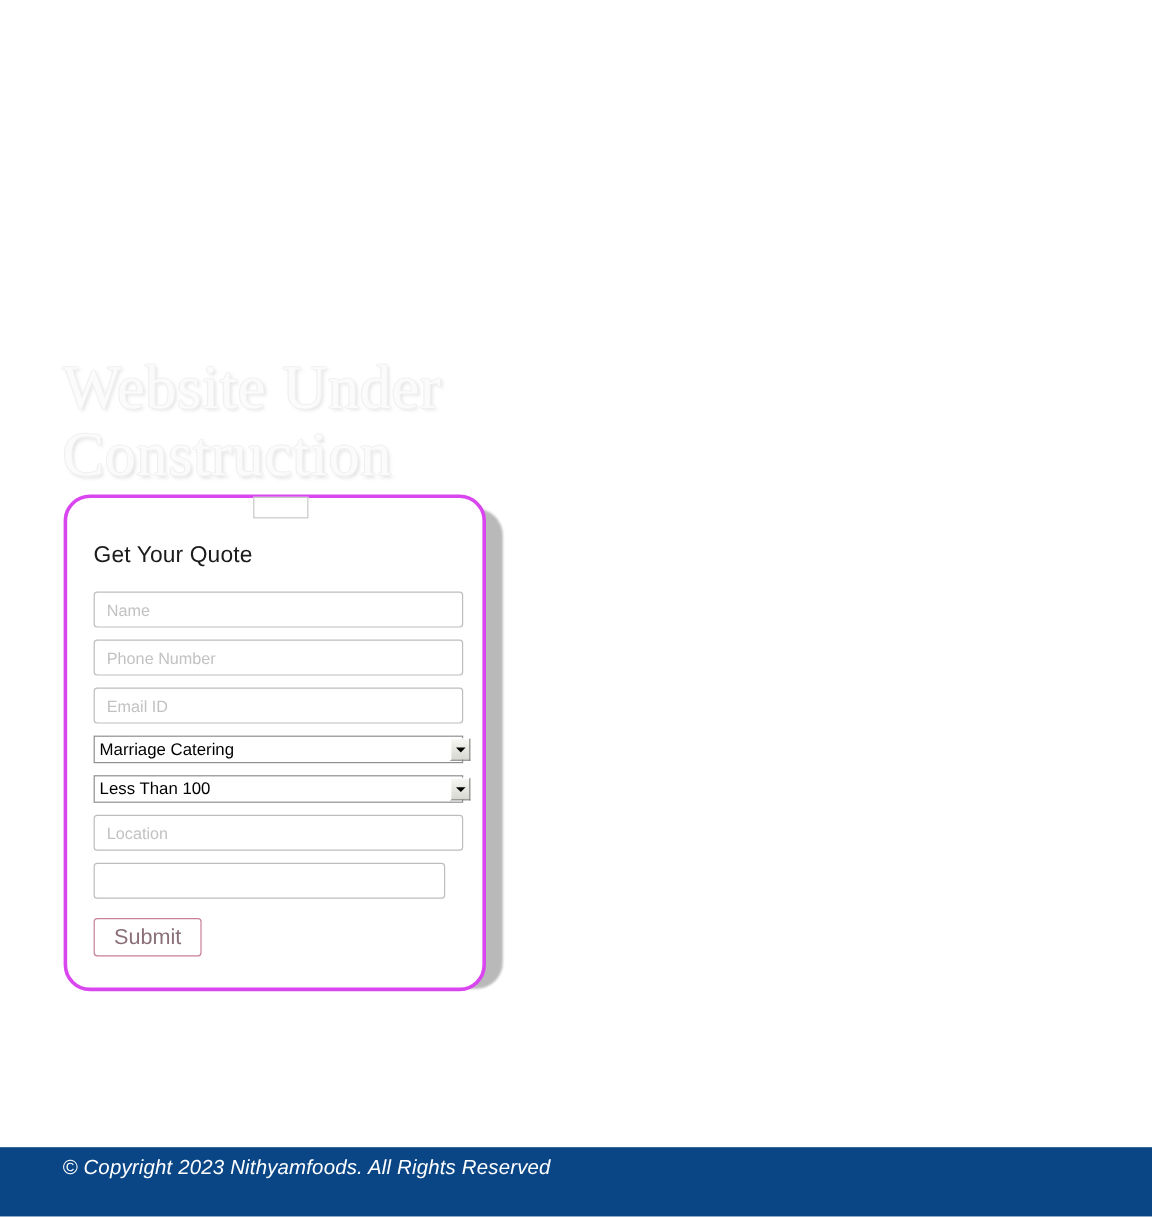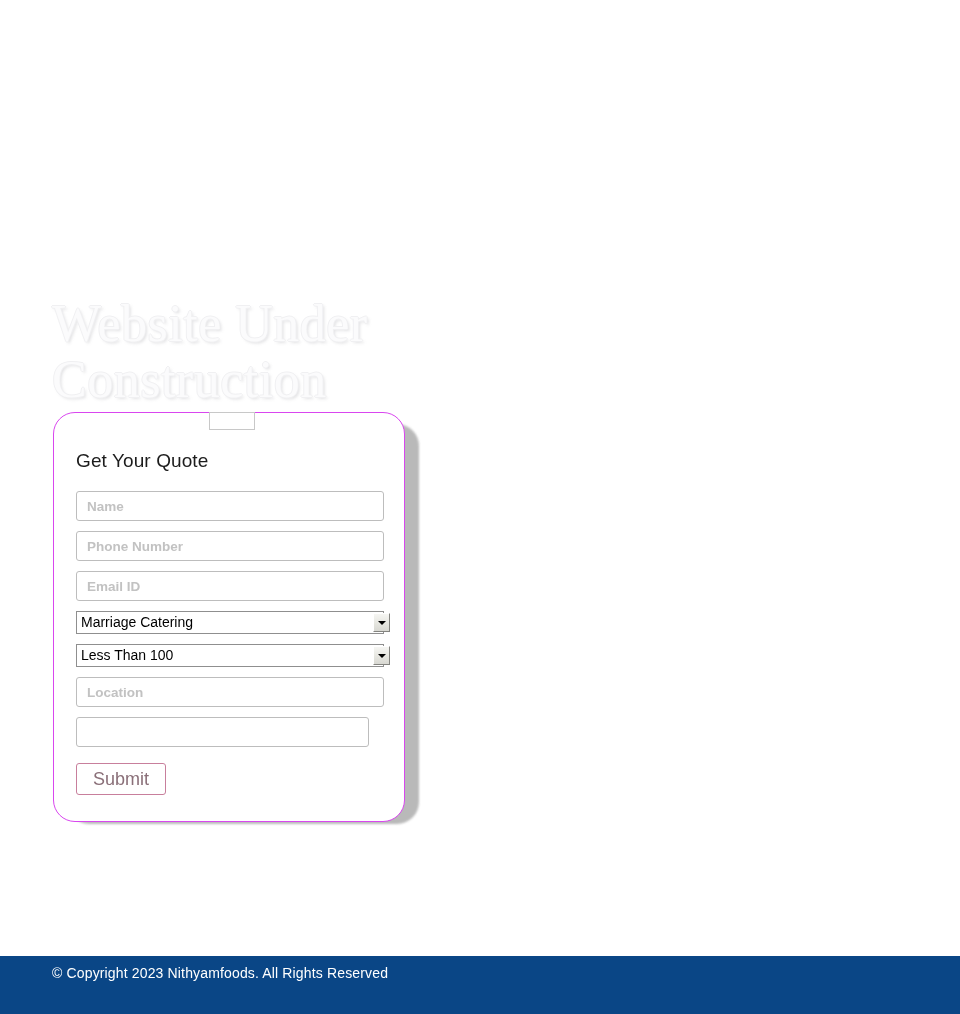--- a/index.html
+++ b/index.html
@@ -60,21 +60,21 @@
     filter: blur(1px);
     opacity: 0.88;
   }
   .card {
     position: relative;
     width: 352px;
     min-height: 398px;
     background: #ffffff;
     border-radius: 22px;
     padding: 22px 22px 26px 22px;
-    border: 1px solid #d946ef;
+    border: 3px solid #d946ef;
   }
   .card-logo-placeholder {
     position: absolute;
     left: 155px;
     top: -1px;
     width: 46px;
     height: 18px;
     border: 1px solid #c8c8c8;
     background: #ffffff;
   }
@@ -94,21 +94,20 @@
     width: 308px;
     height: 30px;
     padding: 4px 10px;
     font-family: "Liberation Sans", sans-serif;
     font-size: 13.5px;
     color: #3a3a3a;
     background: #ffffff;
     border: 1px solid #bdbdbd;
     border-radius: 3px;
     outline: none;
-    font-weight: bold;
   }
   input.text-input::placeholder { color: #c2c2c2; opacity: 1; }
   input.text-input.narrow { width: 293px; }
 
   
   select.native-select {
     display: block;
     width: 308px;
     height: 23px;
     padding: 1px 2px 1px 4px;
@@ -170,24 +169,25 @@
     bottom: 0;
     width: 960px;
     height: 58px;
     background: #0a4686;
     color: #ffffff;
   }
   .footer-copyright {
     position: absolute;
     left: 52px;
     top: 8px;
-    font-size: 14px;
+    font-size: 17px;
     line-height: 18px;
     color: #ffffff;
     letter-spacing: 0.15px;
+    font-style: italic;
   }
   .footer-credit {
     position: absolute;
     left: 0;
     right: 0;
     top: 45px;
     transform: translateY(-8px);
     text-align: center;
     font-size: 13px;
     line-height: 18px;

